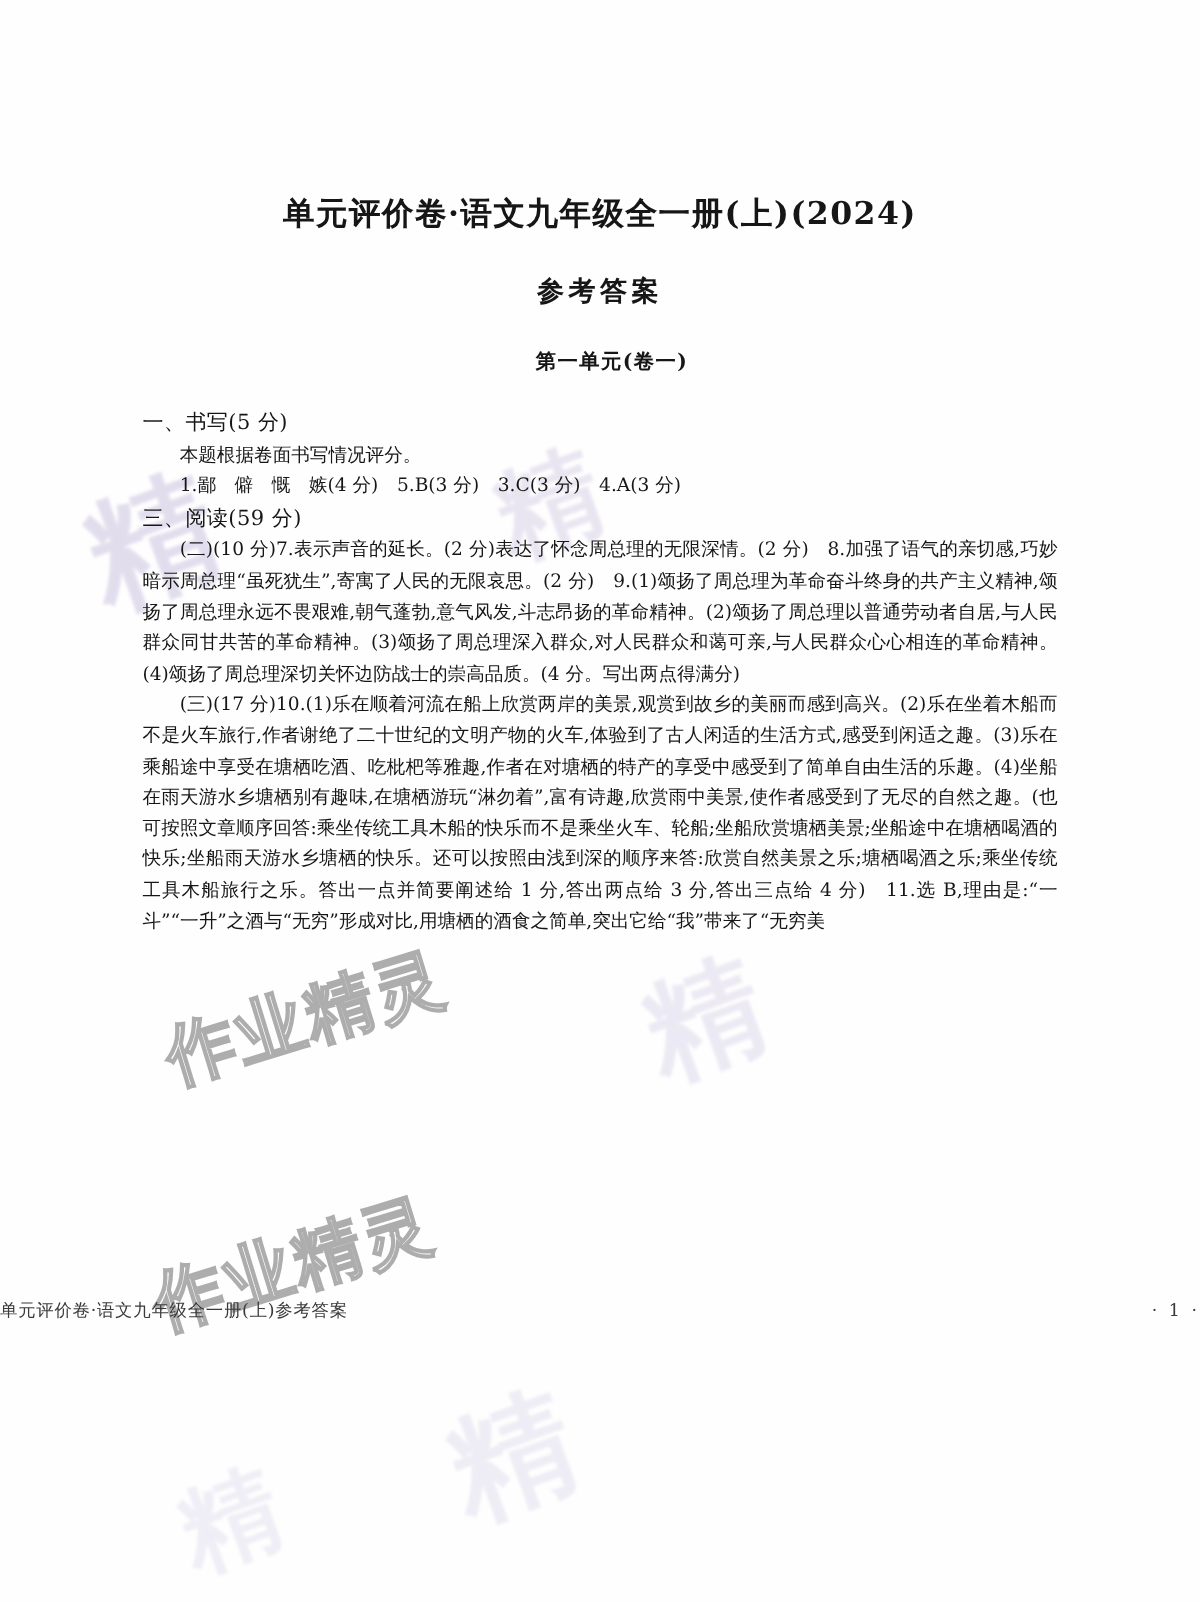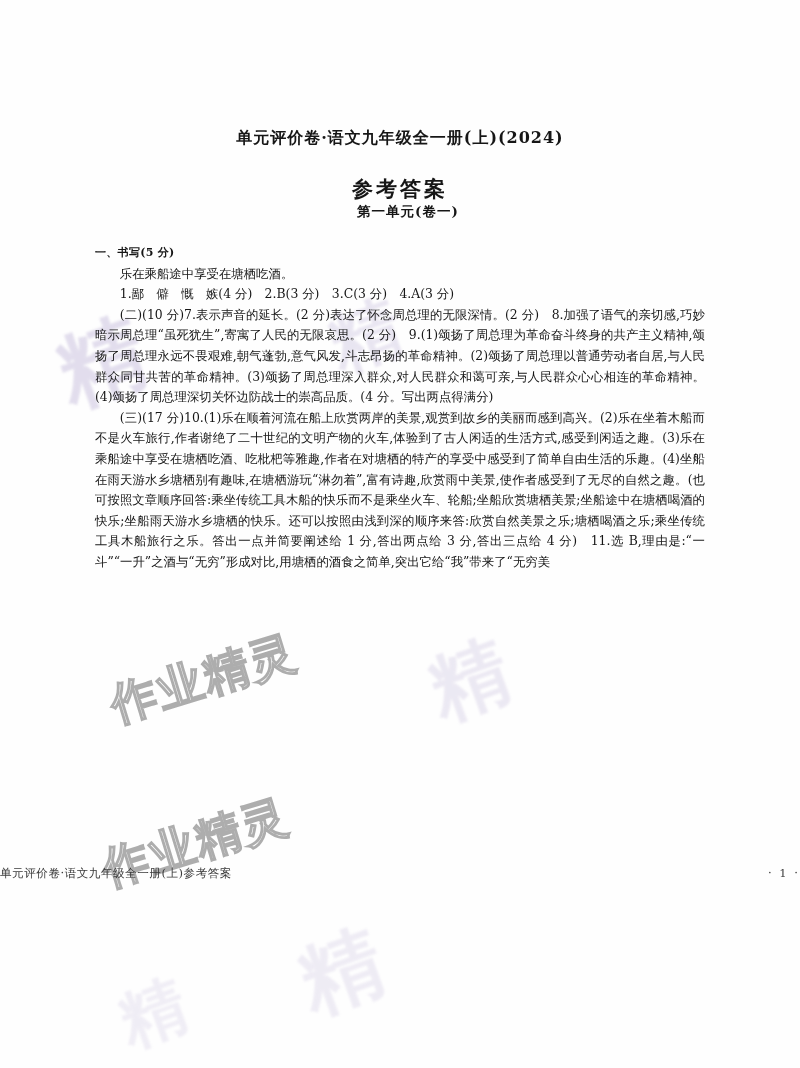--- a/index.html
+++ b/index.html
@@ -65,52 +65,53 @@
 
   
   #content {
     position: absolute;
     left: 0; right: 0; top: 0;
     z-index: 3;
   }
 
   .doc-title {
     text-align: center;
-    font-size: 16px;
+    font-size: 21px;
     font-weight: 700;
     letter-spacing: 1px;
     margin-top: 128px;
     font-family: "DejaVu Serif", "Liberation Serif", serif;
   }
   .doc-subtitle {
     text-align: center;
-    font-size: 21px;
+    font-size: 18px;
     font-weight: 700;
     letter-spacing: 3px;
     margin-top: 26px;
   }
   .unit-title {
     text-align: center;
     font-size: 13.5px;
     font-weight: 700;
     letter-spacing: 1px;
+    margin-top: 26px;
     padding-left: 16px;
   }
 
   .body-wrap {
     margin: 22px auto 0 auto;
     width: 610px;
     font-size: 12.4px;
     line-height: 20.6px;
     text-align: justify;
   }
 
   .sec-head {
-    font-weight: 700;
-    font-size: 11px;
+    font-weight: 400;
+    font-size: 14px;
     margin-top: 2px;
     letter-spacing: .3px;
   }
   .para {
     text-indent: 2em;
     margin: 0;
   }
 
   
   .footer {
@@ -144,24 +145,25 @@
 
   <div id="content">
 
     <div class="doc-title">单元评价卷·语文九年级全一册(上)(2024)</div>
     <div class="doc-subtitle">参考答案</div>
     <div class="unit-title">第一单元(卷一)</div>
 
     <div class="body-wrap">
 
       <div class="sec-head">一、书写(5 分)</div>
-      <p class="para">乐在乘船途中享受在塘栖吃酒。</p>
+      <p class="para">本题根据卷面书写情况评分。</p>
 
-      <p class="para">1.鄙　僻　慨　嫉(4 分)　2.B(3 分)　3.C(3 分)　4.A(3 分)</p>
+      <p class="para">1.鄙　僻　慨　嫉(4 分)　5.B(3 分)　3.C(3 分)　4.A(3 分)</p>
 
+      <div class="sec-head">三、阅读(59 分)</div>
       <p class="para">(二)(10 分)7.表示声音的延长。(2 分)表达了怀念周总理的无限深情。(2 分)　8.加强了语气的亲切感,巧妙暗示周总理“虽死犹生”,寄寓了人民的无限哀思。(2 分)　9.(1)颂扬了周总理为革命奋斗终身的共产主义精神,颂扬了周总理永远不畏艰难,朝气蓬勃,意气风发,斗志昂扬的革命精神。(2)颂扬了周总理以普通劳动者自居,与人民群众同甘共苦的革命精神。(3)颂扬了周总理深入群众,对人民群众和蔼可亲,与人民群众心心相连的革命精神。(4)颂扬了周总理深切关怀边防战士的崇高品质。(4 分。写出两点得满分)</p>
       <p class="para">(三)(17 分)10.(1)乐在顺着河流在船上欣赏两岸的美景,观赏到故乡的美丽而感到高兴。(2)乐在坐着木船而不是火车旅行,作者谢绝了二十世纪的文明产物的火车,体验到了古人闲适的生活方式,感受到闲适之趣。(3)乐在乘船途中享受在塘栖吃酒、吃枇杷等雅趣,作者在对塘栖的特产的享受中感受到了简单自由生活的乐趣。(4)坐船在雨天游水乡塘栖别有趣味,在塘栖游玩“淋勿着”,富有诗趣,欣赏雨中美景,使作者感受到了无尽的自然之趣。(也可按照文章顺序回答:乘坐传统工具木船的快乐而不是乘坐火车、轮船;坐船欣赏塘栖美景;坐船途中在塘栖喝酒的快乐;坐船雨天游水乡塘栖的快乐。还可以按照由浅到深的顺序来答:欣赏自然美景之乐;塘栖喝酒之乐;乘坐传统工具木船旅行之乐。答出一点并简要阐述给 1 分,答出两点给 3 分,答出三点给 4 分)　11.选 B,理由是:“一斗”“一升”之酒与“无穷”形成对比,用塘栖的酒食之简单,突出它给“我”带来了“无穷美</p>
 
     </div>
   </div>
 
   <div class="footer">
     <span class="footer-title">单元评价卷·语文九年级全一册(上)参考答案</span>
     <span class="footer-page">· 1 ·</span>
   </div>

